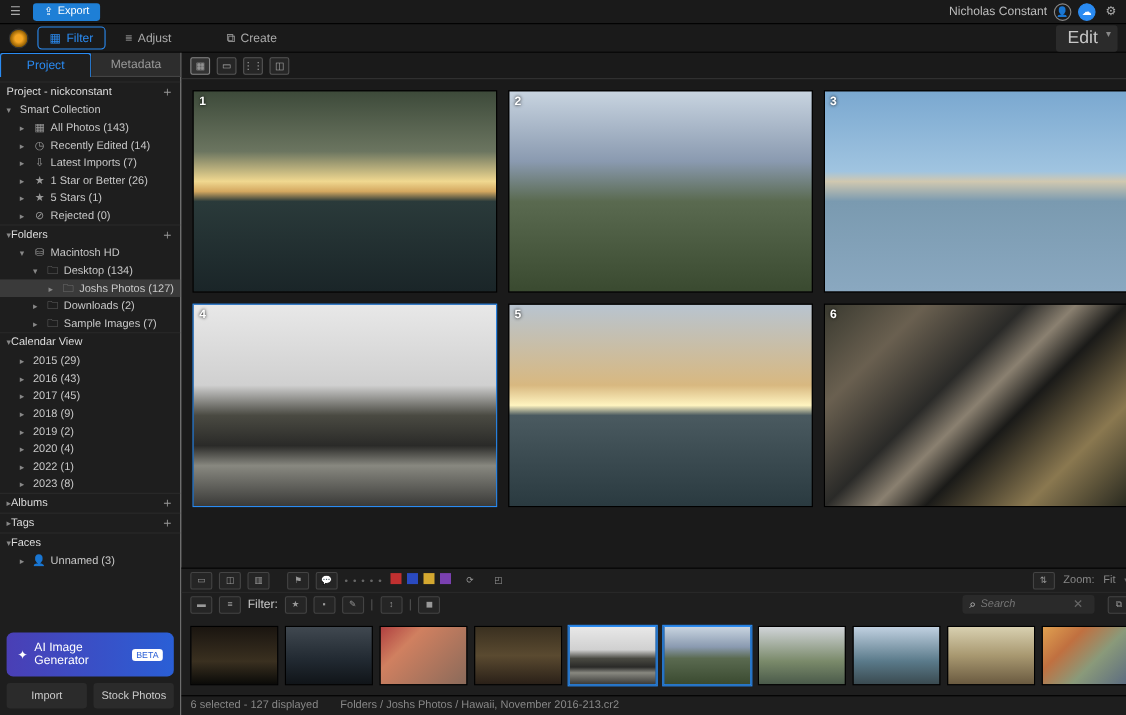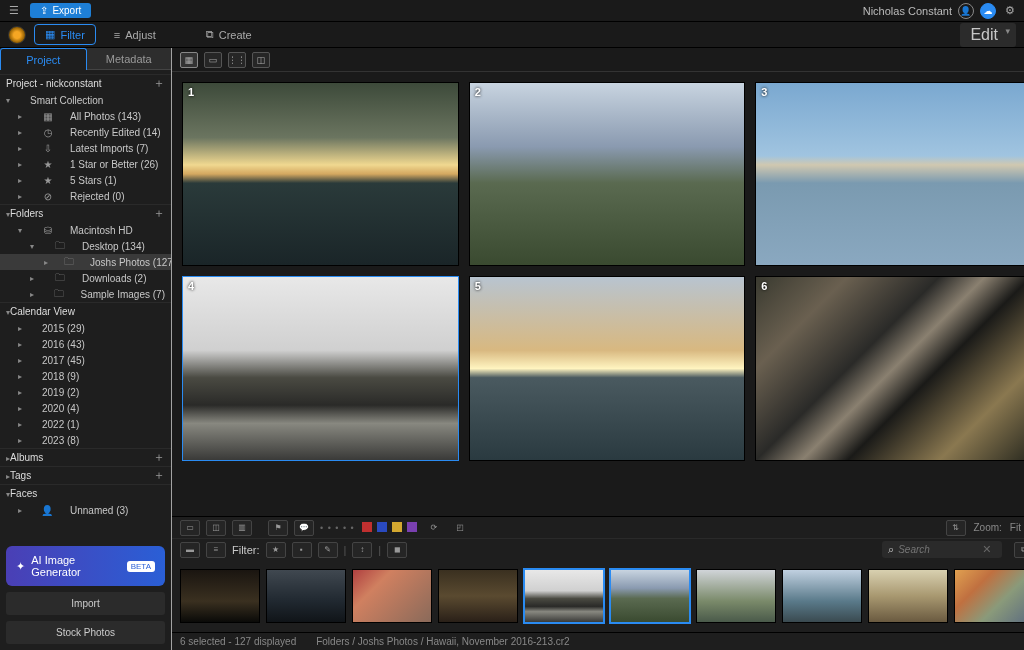--- a/index.html
+++ b/index.html
@@ -23,31 +23,31 @@
 
   
   .main { display:flex; height: calc(650px - 22px - 26px); }
   
   
   .sidebar { width: 172px; background:#1e1e1e; border-right:1px solid #a3a3a3; display:flex; flex-direction:column; }
   .tabs { display:flex; height:22px; }
   .tab { flex:1; text-align:center; line-height:22px; font-size:11px; background:#2d2d2d; color:#999; border-bottom:1px solid #444;}
   .tab.active { background:#1e1e1e; color:#2a8bf2; border:1px solid #2a8bf2; border-bottom:none; border-radius:3px 3px 0 0;}
   .tree { flex:1; overflow:auto; padding:4px 0;}
-  .tree-row { display:flex; align-items:center; height:16px; padding:0 6px; gap:16px; font-size:10px; color:#c8c8c8; white-space:nowrap;}
+  .tree-row { display:flex; align-items:center; height:16px; padding:0 6px; gap:4px; font-size:10px; color:#c8c8c8; white-space:nowrap;}
   .tree-row.header { color:#ddd; height:18px; border-top:1px solid #2a2a2a; justify-content:space-between;}
   .tree-row.selected { background:#3a3a3a; }
   .tree-row .arrow { width:8px; font-size:8px; color:#888; }
   .tree-row .ticon { width:12px; height:12px; display:inline-flex; align-items:center; justify-content:center; font-size:10px; color:#999; }
   .plus { color:#999; font-size:12px; }
   .indent-1{padding-left:18px;} .indent-2{padding-left:30px;} .indent-3{padding-left:44px;}
   
   .ai-gen { margin:6px; padding:8px 10px; border-radius:6px; background:linear-gradient(90deg,#4a3fb5,#2a5fd6); color:#fff; display:flex; align-items:center; gap:6px; font-size:11px;}
   .ai-gen .beta{ background:#fff; color:#2a5fd6; font-size:8px; padding:1px 4px; border-radius:3px; margin-left:auto;}
-  .bottom-btns { display:flex; gap:6px; padding:0 6px 6px;flex-direction:column;}
+  .bottom-btns { display:flex; gap:6px; padding:0 6px 6px;}
   .bottom-btns button { flex:1; background:#2b2b2b; border:none; color:#ccc; padding:6px 4px; font-size:10px; border-radius:3px;}
   
   
   .content { flex:1; display:flex; flex-direction:column; background:#1a1a1a;}
   .viewbar { height:24px; display:flex; align-items:center; padding:0 8px; gap:6px; border-bottom:1px solid #333;}
   .vb-icon { width:18px; height:16px; border:1px solid #555; border-radius:2px; display:flex; align-items:center; justify-content:center; font-size:9px; color:#aaa; background:#262626;}
   .vb-icon.active{ border-color:#888; background:#333;}
   
   .grid { flex:1; overflow:auto; padding:10px; display:grid; grid-template-columns:repeat(3,1fr); gap:10px; align-content:start;}
   .thumb { position:relative; aspect-ratio: 1.5/1; border:1px solid #000; background:#333;}

